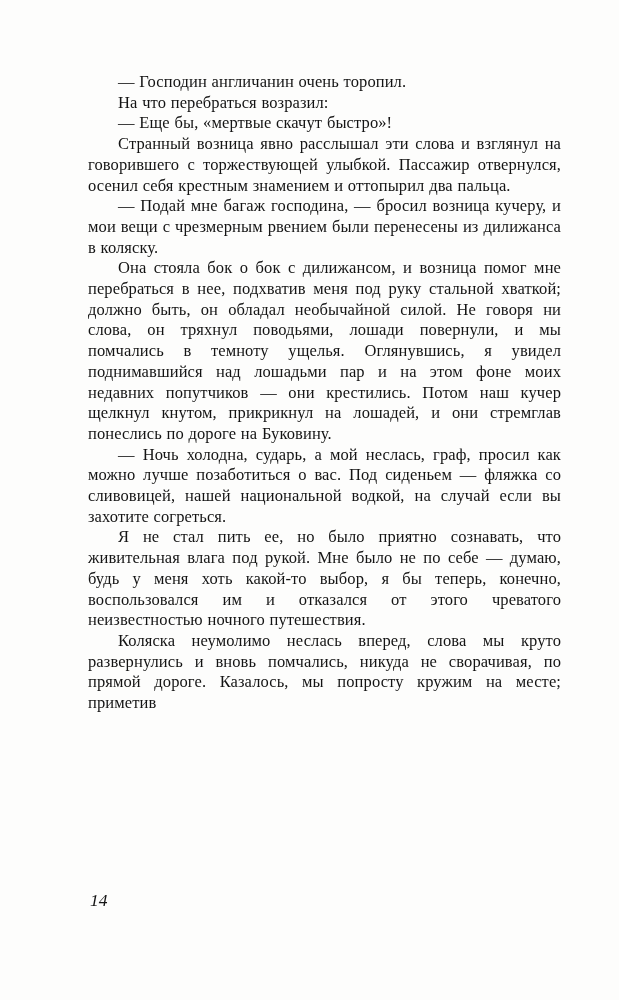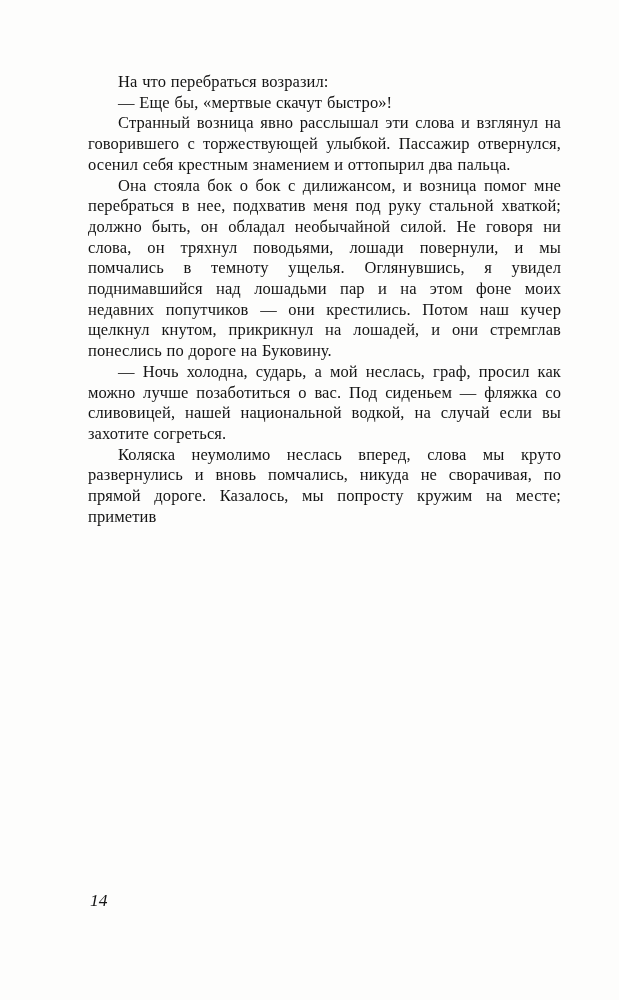--- a/index.html
+++ b/index.html
@@ -39,21 +39,24 @@
     line-height: 1;
     color: #141414;
     font-style: italic;
   }
 </style>
 </head>
 <body>
 
 <div class="book-page">
   <div class="text-block">
+    <p>— Господин англичанин очень торопил.</p>
     <p>На что перебраться возразил:</p>
     <p>— Еще бы, «мертвые скачут быстро»!</p>
     <p>Странный возница явно расслышал эти слова и взглянул на говорившего с торжествующей улыбкой. Пассажир отвернулся, осенил себя крестным знамением и оттопырил два пальца.</p>
+    <p>— Подай мне багаж господина, — бросил возница кучеру, и мои вещи с чрезмерным рвением были перенесены из дилижанса в коляску.</p>
     <p>Она стояла бок о бок с дилижансом, и возница помог мне перебраться в нее, подхватив меня под руку стальной хваткой; должно быть, он обладал необычайной силой. Не говоря ни слова, он тряхнул поводьями, лошади повернули, и мы помчались в темноту ущелья. Оглянувшись, я увидел поднимавшийся над лошадьми пар и на этом фоне моих недавних попутчиков — они крестились. Потом наш кучер щелкнул кнутом, прикрикнул на лошадей, и они стремглав понеслись по дороге на Буковину.</p>
     <p>— Ночь холодна, сударь, а мой неслась, граф, просил как можно лучше позаботиться о вас. Под сиденьем — фляжка со сливовицей, нашей национальной водкой, на случай если вы захотите согреться.</p>
+    <p>Я не стал пить ее, но было приятно сознавать, что живительная влага под рукой. Мне было не по себе — думаю, будь у меня хоть какой-то выбор, я бы теперь, конечно, воспользовался им и отказался от этого чреватого неизвестностью ночного путешествия.</p>
     <p>Коляска неумолимо неслась вперед, слова мы круто развернулись и вновь помчались, никуда не сворачивая, по прямой дороге. Казалось, мы попросту кружим на месте; приметив</p>
   </div>
   <div class="page-number">14</div>
 </div>
 
 </body></html>

